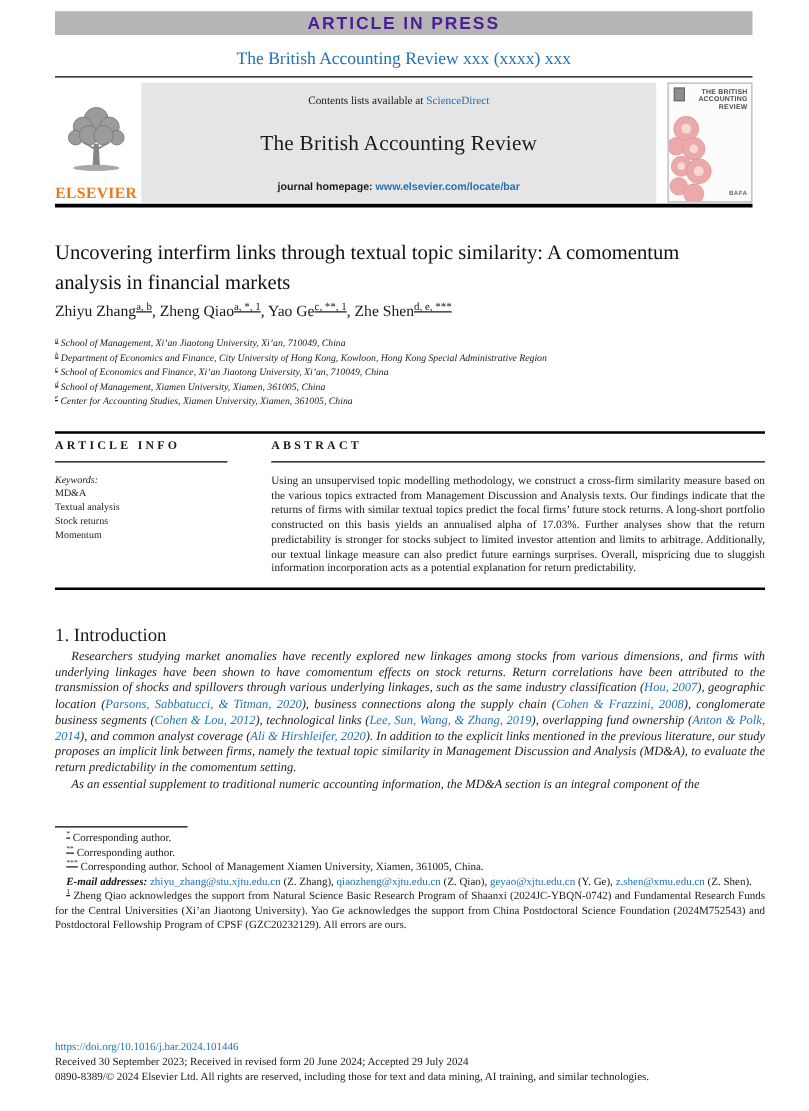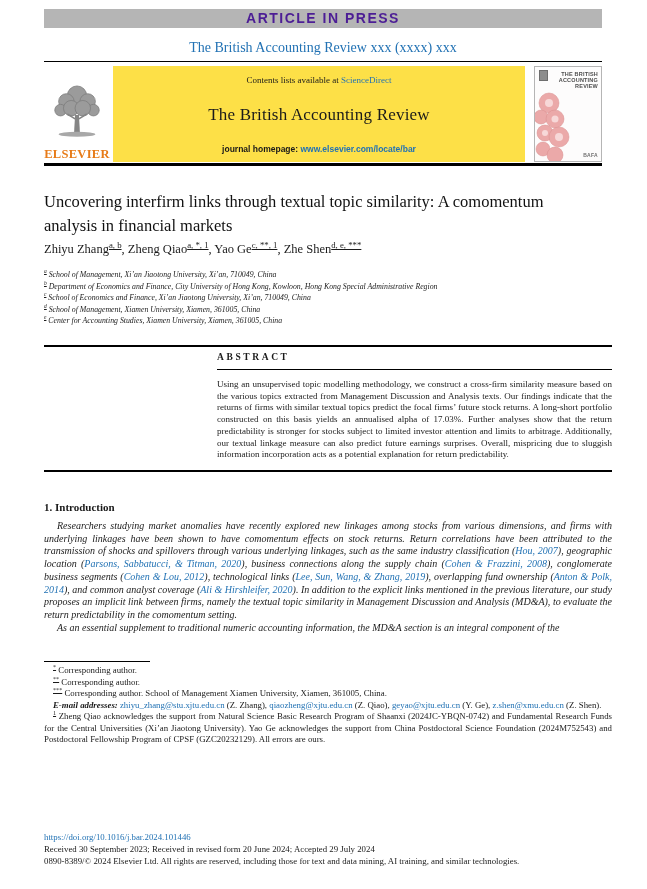--- a/index.html
+++ b/index.html
@@ -25,21 +25,21 @@
   }
   .rule-thin{left:44px;top:61px;width:558px;height:1px;background:#000;}
   
   .header-row{left:44px;top:66px;width:558px;height:96px;display:flex;align-items:stretch;}
   .elsevier-block{width:66px;display:flex;flex-direction:column;align-items:center;justify-content:flex-end;}
   .elsevier-word{
     font-family:"Liberation Serif", serif;font-weight:bold;color:var(--orange);
     font-size:12.5px;letter-spacing:0.3px;margin-top:1px;
   }
   .journal-panel{
-    flex:1;background:#fde047;margin:0 9px 0 3px;display:flex;flex-direction:column;
+    flex:1;background:#e5e5e5;margin:0 9px 0 3px;display:flex;flex-direction:column;
     align-items:center;justify-content:space-between;padding:9px 4px 8px 4px;box-sizing:border-box;
   }
   .contents-line{font-size:9px;}
   .journal-title{font-size:17px;letter-spacing:0.2px;}
   .homepage-line{font-family:"Liberation Sans", sans-serif;font-size:8.5px;font-weight:bold;}
   .cover{
     width:68px;height:96px;background:#fdfcfc;border:1px solid #b5b5b5;position:relative;
     box-sizing:border-box;overflow:hidden;flex:0 0 68px;
   }
   .cover-crest{position:absolute;top:3px;left:4px;width:7px;height:9px;background:#8d8d8d;
@@ -66,21 +66,21 @@
   .info-left{width:173px;flex:0 0 173px;}
   .info-right{width:395px;flex:0 0 395px;}
   .sec-heading{font-weight:bold;font-size:9.5px;letter-spacing:2.6px;}
   .heading-rule{height:1px;background:#000;margin-top:7px;}
   .info-left .heading-rule{width:138px;}
   .keywords{margin-top:8px;font-size:8px;line-height:11px;}
   .kw-label{font-style:italic;}
   .abstract-text{margin-top:9px;font-size:9px;line-height:11.7px;text-align:justify;}
   .rule-bottom{left:44px;top:470px;width:568px;height:2px;background:#000;}
   
-  .intro-heading{left:44px;top:501px;font-weight:bold;font-size:11px;}
+  .intro-heading{left:44px;top:501px;font-weight:normal;font-size:15px;}
   .intro-body{left:44px;top:520px;width:568px;font-size:10px;line-height:12.7px;text-align:justify;font-style:italic;}
   .intro-body p{margin:0;text-indent:13px;}
   .seg-link{color:var(--blue);}
   .seg-italic{font-style:italic;}
   .seg-bolditalic{font-style:italic;font-weight:bold;}
   sup.seg-sup{font-size:70%;line-height:0;color:inherit;text-decoration:underline;}
   
   .fn-rule{left:44px;top:661px;width:106px;height:1px;background:#000;}
   .footnotes{left:44px;top:665px;width:568px;font-size:8.8px;line-height:11.5px;text-align:justify;}
   .footnotes p{margin:0;text-indent:9px;}
@@ -163,20 +163,31 @@
     <div class="affil"><sup class="seg-sup">a</sup><span class="seg-plain"> School of Management, Xi’an Jiaotong University, Xi’an, 710049, China</span></div>
     <div class="affil"><sup class="seg-sup">b</sup><span class="seg-plain"> Department of Economics and Finance, City University of Hong Kong, Kowloon, Hong Kong Special Administrative Region</span></div>
     <div class="affil"><sup class="seg-sup">c</sup><span class="seg-plain"> School of Economics and Finance, Xi’an Jiaotong University, Xi’an, 710049, China</span></div>
     <div class="affil"><sup class="seg-sup">d</sup><span class="seg-plain"> School of Management, Xiamen University, Xiamen, 361005, China</span></div>
     <div class="affil"><sup class="seg-sup">e</sup><span class="seg-plain"> Center for Accounting Studies, Xiamen University, Xiamen, 361005, China</span></div>
   </div>
 
   <div class="abs rule-mid"></div>
 
   <div class="abs info-grid">
+    <div class="info-left">
+      <div class="sec-heading">ARTICLE INFO</div>
+      <div class="heading-rule"></div>
+      <div class="keywords">
+        <div class="kw-label">Keywords:</div>
+        <div>MD&amp;A</div>
+        <div>Textual analysis</div>
+        <div>Stock returns</div>
+        <div>Momentum</div>
+      </div>
+    </div>
     <div style="flex:1;"></div>
     <div class="info-right">
       <div class="sec-heading">ABSTRACT</div>
       <div class="heading-rule"></div>
       <div class="abstract-text">Using an unsupervised topic modelling methodology, we construct a cross-firm similarity measure based on the various topics extracted from Management Discussion and Analysis texts. Our findings indicate that the returns of firms with similar textual topics predict the focal firms’ future stock returns. A long-short portfolio constructed on this basis yields an annualised alpha of 17.03%. Further analyses show that the return predictability is stronger for stocks subject to limited investor attention and limits to arbitrage. Additionally, our textual linkage measure can also predict future earnings surprises. Overall, mispricing due to sluggish information incorporation acts as a potential explanation for return predictability.</div>
     </div>
   </div>
 
   <div class="abs rule-bottom"></div>
 

